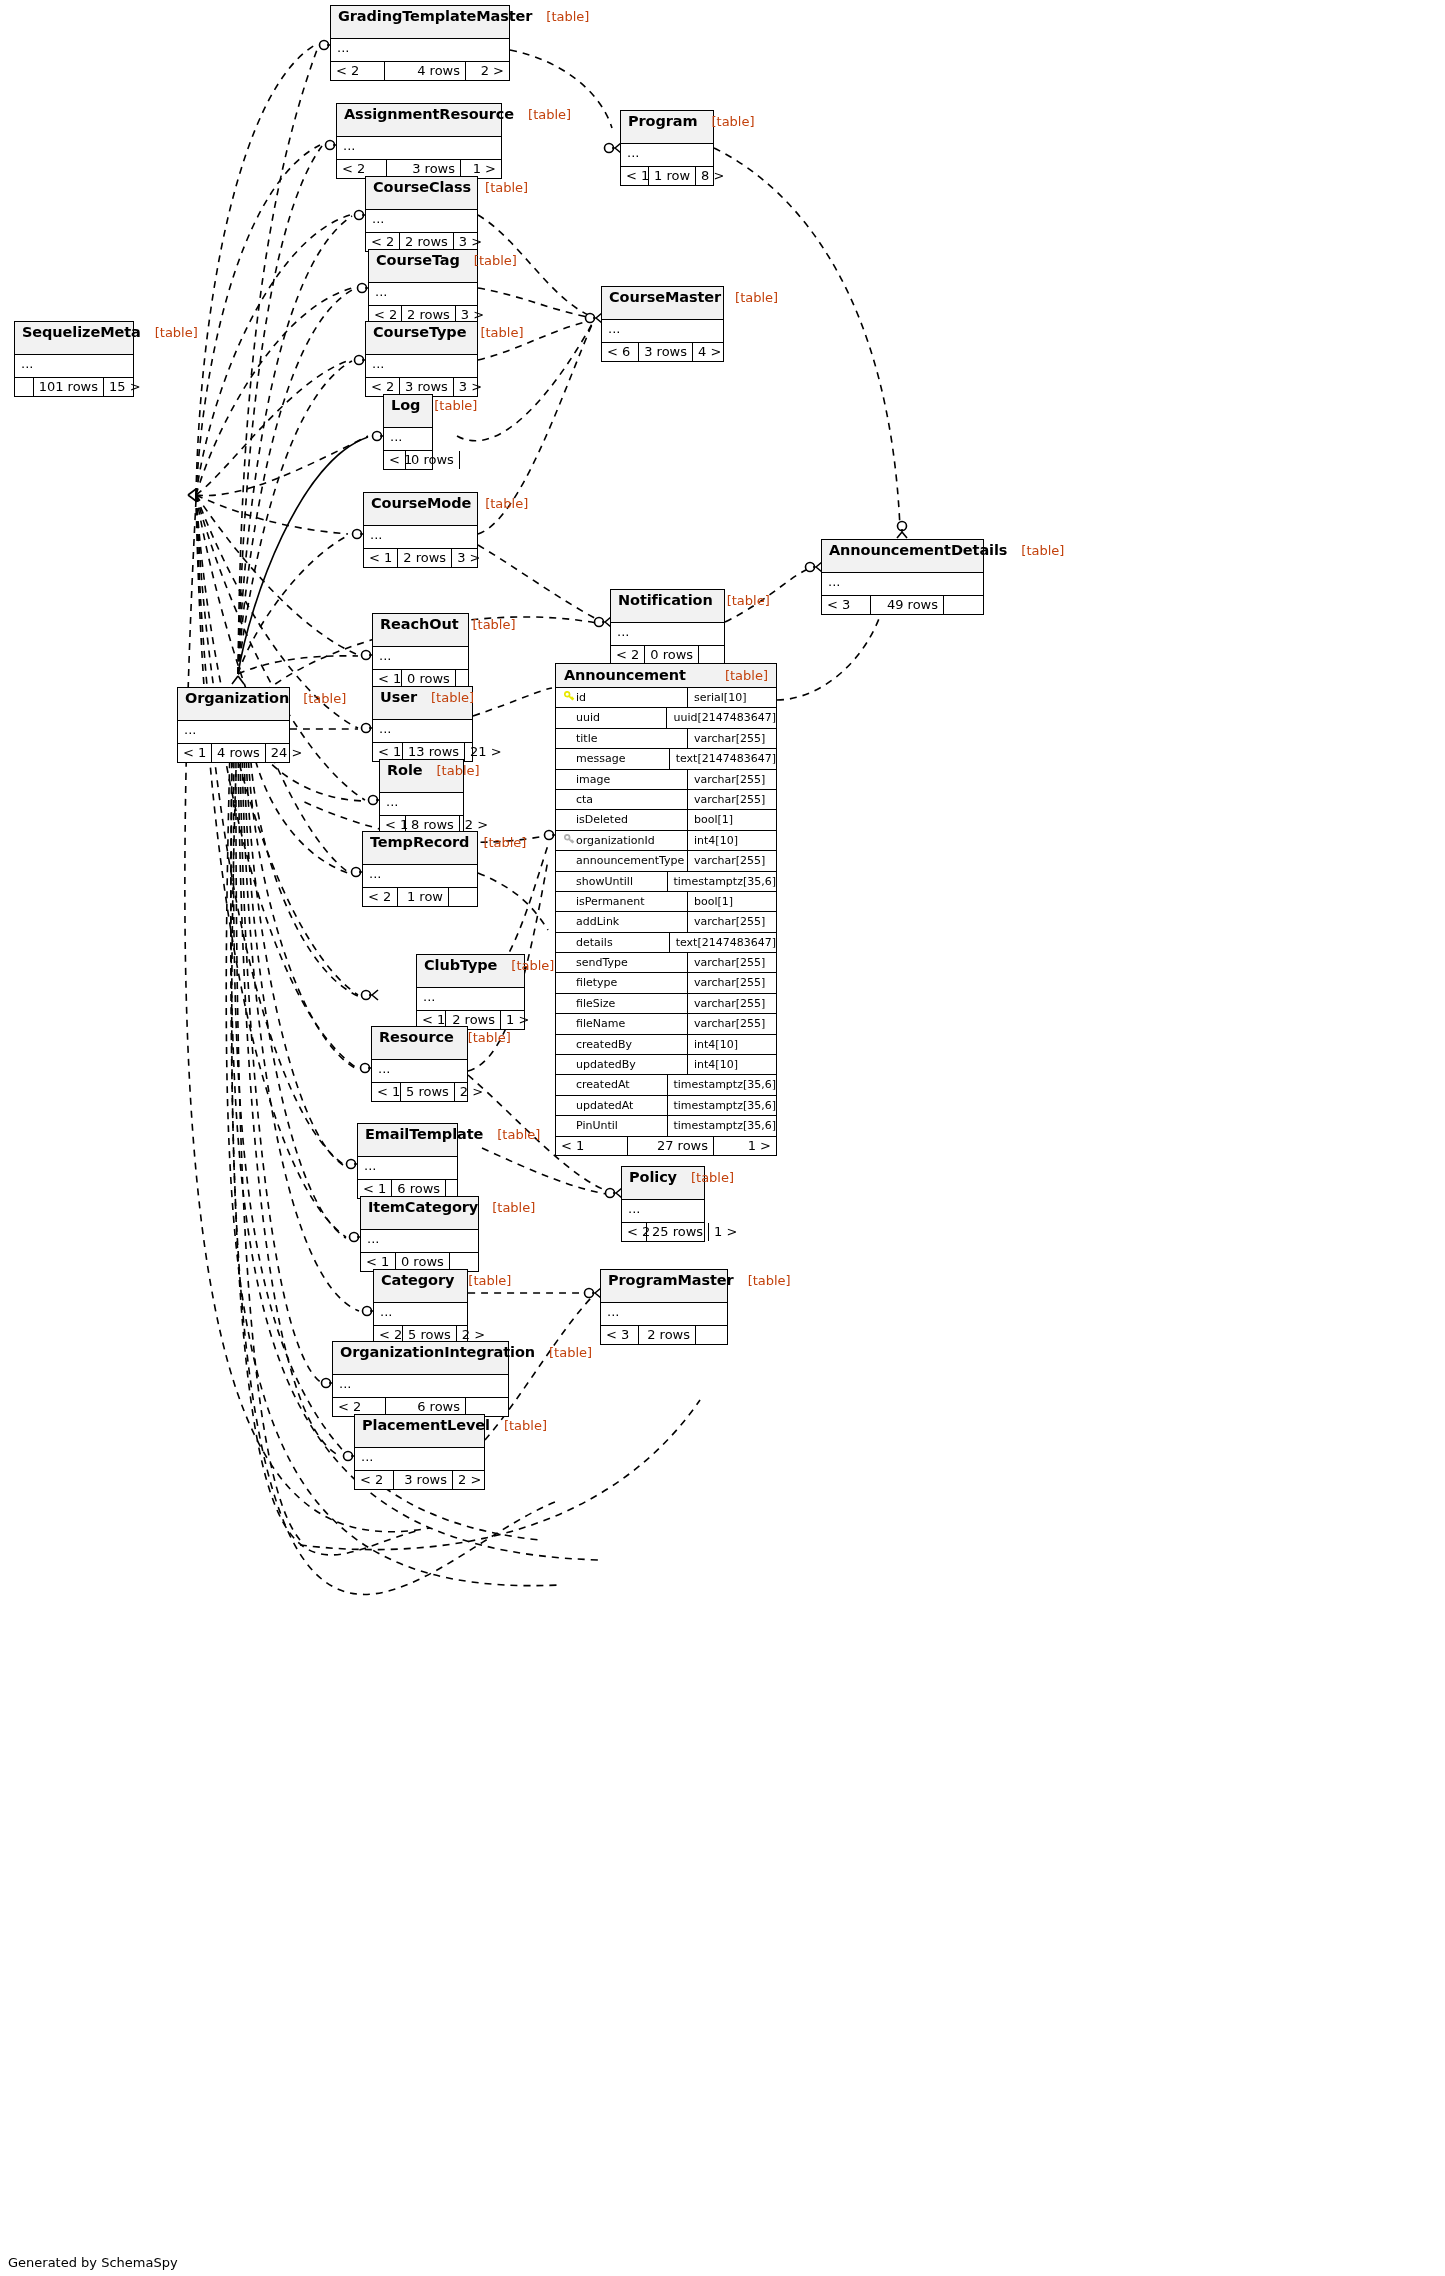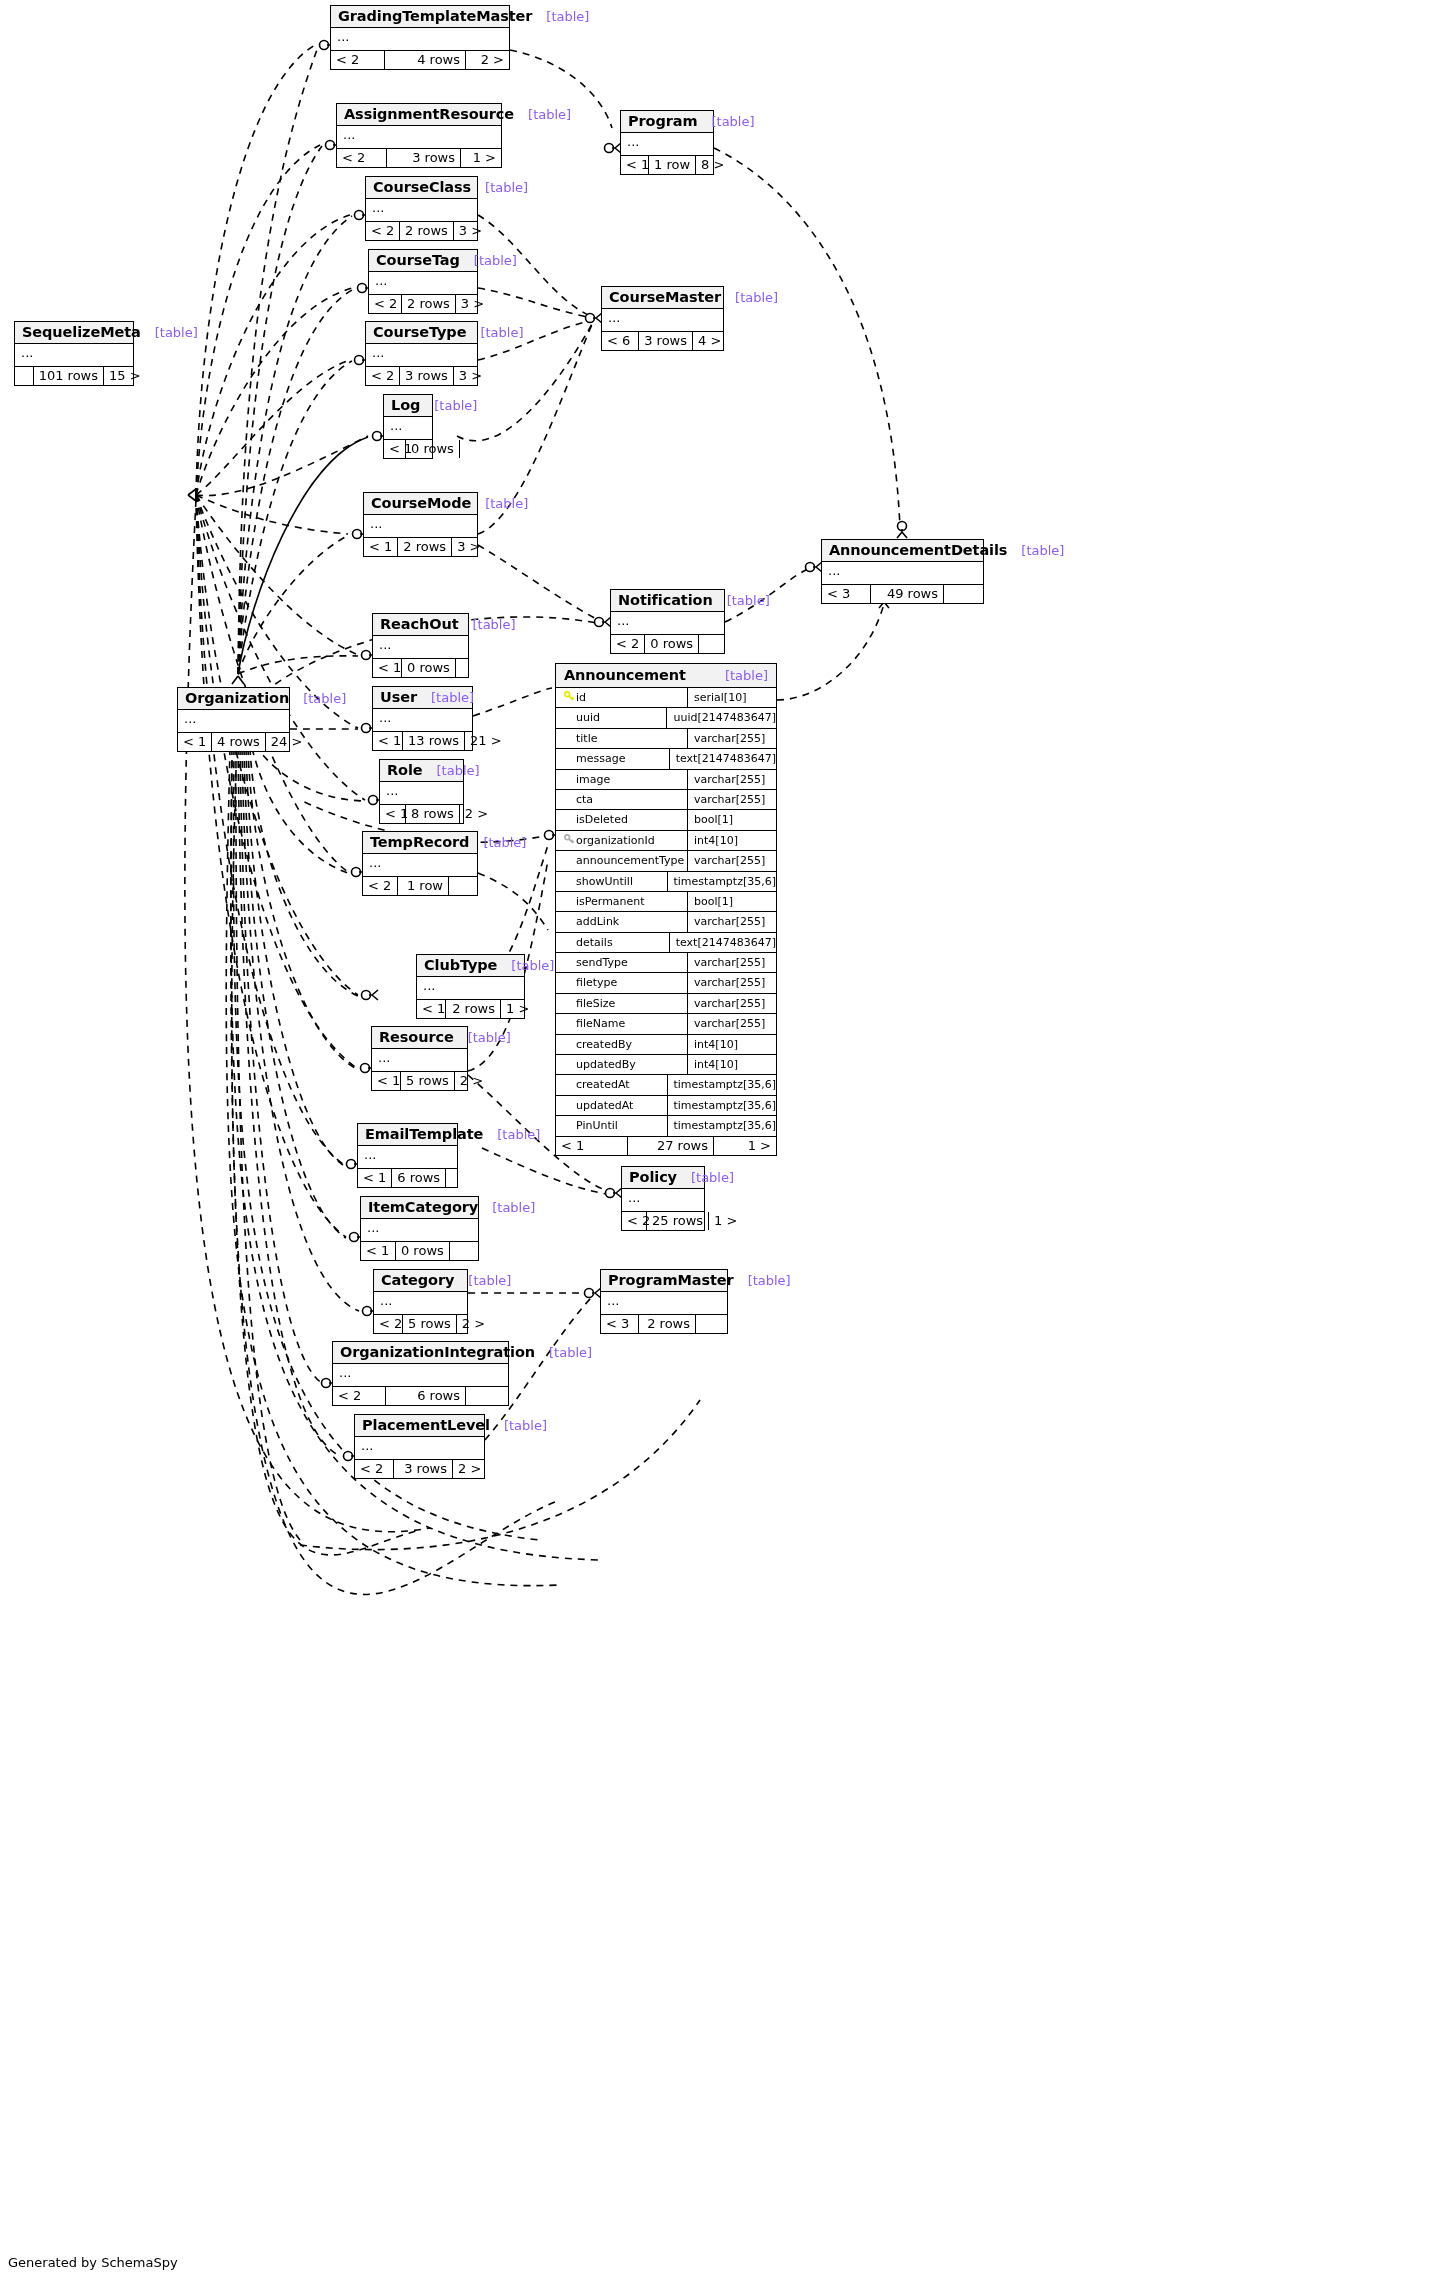--- a/index.html
+++ b/index.html
@@ -35,31 +35,31 @@
     background: #ffffff;
     box-sizing: border-box;
     z-index: 5;
   }
   .node .thead {
     display: flex;
     align-items: baseline;
     justify-content: space-between;
     background: #f2f2f2;
     border-bottom: 1.5px solid #000;
-    padding: 2px 7px 3px 7px;
+    padding: 2px 7px 14px 7px;
     white-space: nowrap;
   }
   .node .tname {
     font-weight: bold;
     font-size: 14.5px;
     letter-spacing: -0.1px;
   }
   .node .ttag {
     font-size: 13px;
-    color: #8b5cf6;
+    color: #c2410c;
     padding-left: 14px;
   }
   .node .tbody {
     border-bottom: 1.5px solid #000;
     min-height: 19px;
     padding: 1px 6px 2px 6px;
     font-size: 13px;
     line-height: 16px;
     color: #000;
   }

